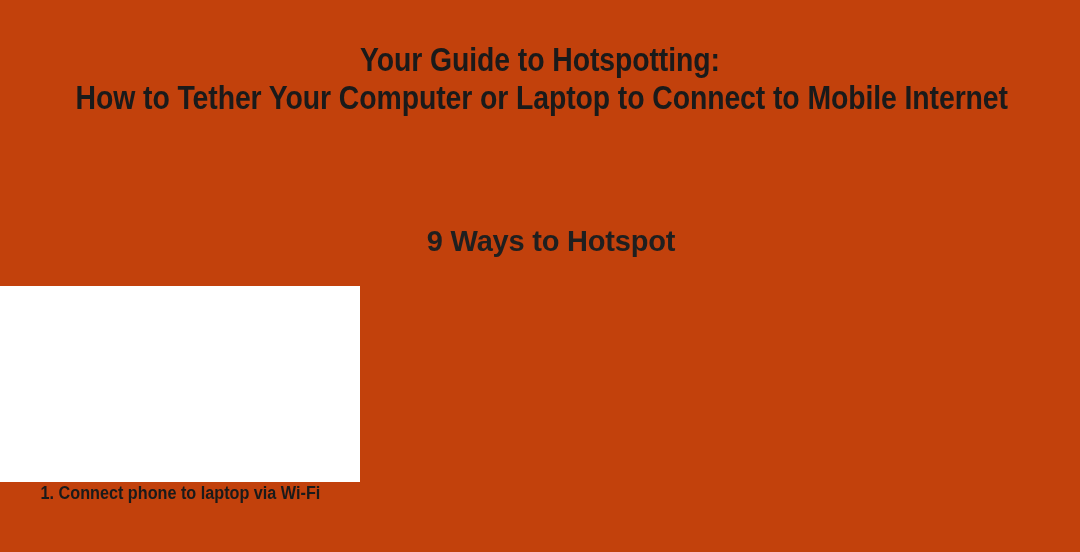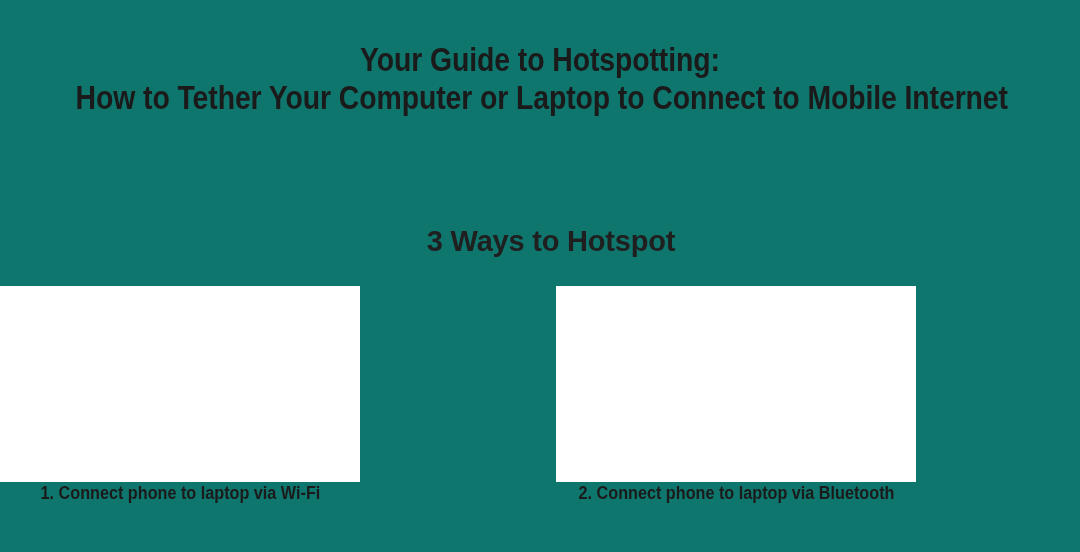--- a/index.html
+++ b/index.html
@@ -14,21 +14,21 @@
     overflow: hidden;
     font-family: "Liberation Sans", "DejaVu Sans", sans-serif;
     color: #1a1a1a;
     -webkit-font-smoothing: antialiased;
   }
 
   .page {
     position: relative;
     width: 1080px;
     height: 552px;
-    background: #0f766e;
+    background: #c2410c;
     box-sizing: border-box;
   }
 
   
   .headline {
     position: absolute;
     left: 0;
     top: 41px;
     width: 1080px;
     text-align: center;
@@ -112,31 +112,27 @@
 <body>
 
 <div class="page">
 
   <div class="headline">
     <span class="headline-line headline-line-1">Your Guide to Hotspotting:</span>
     <span class="headline-line headline-line-2">How to Tether Your Computer or Laptop to Connect to Mobile Internet</span>
   </div>
 
   <div class="section-title">
-    <span>3 Ways to Hotspot</span>
+    <span>9 Ways to Hotspot</span>
   </div>
 
   <div class="methods">
 
     <div class="method">
       <div class="method-figure"></div>
       <div class="method-caption">1. Connect phone to laptop via Wi-Fi</div>
     </div>
 
-    <div class="method">
-      <div class="method-figure"></div>
-      <div class="method-caption">2. Connect phone to laptop via Bluetooth</div>
-    </div>
 
 
   </div>
 
 </div>
 
 </body></html>

